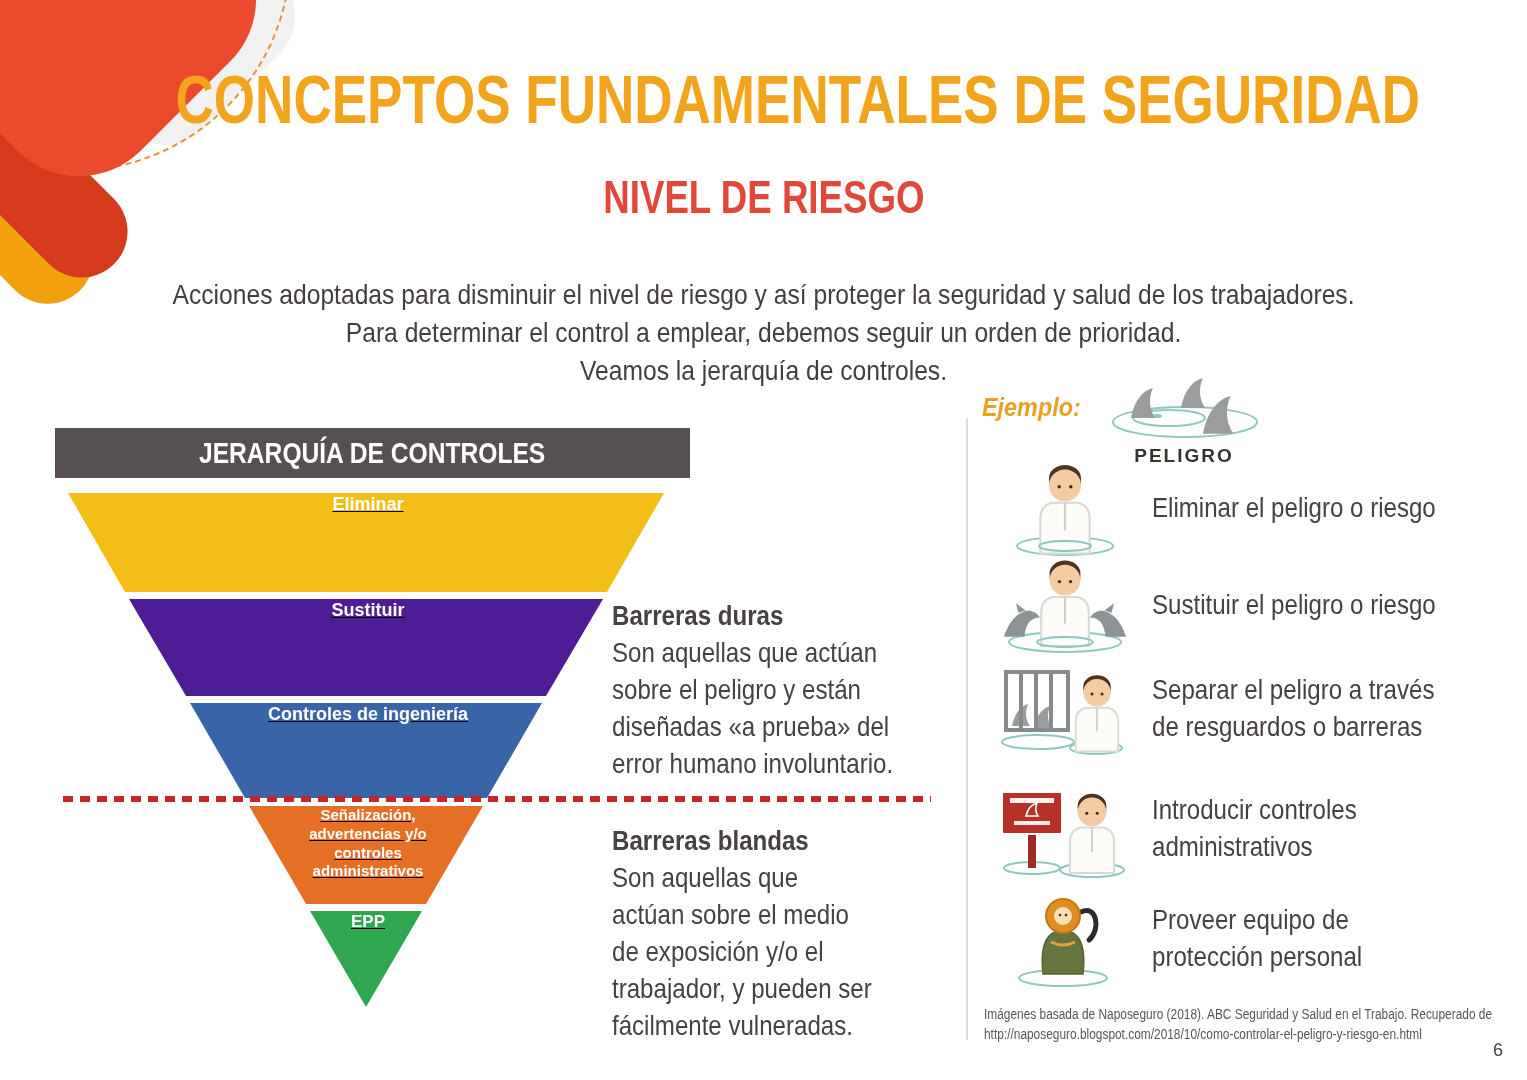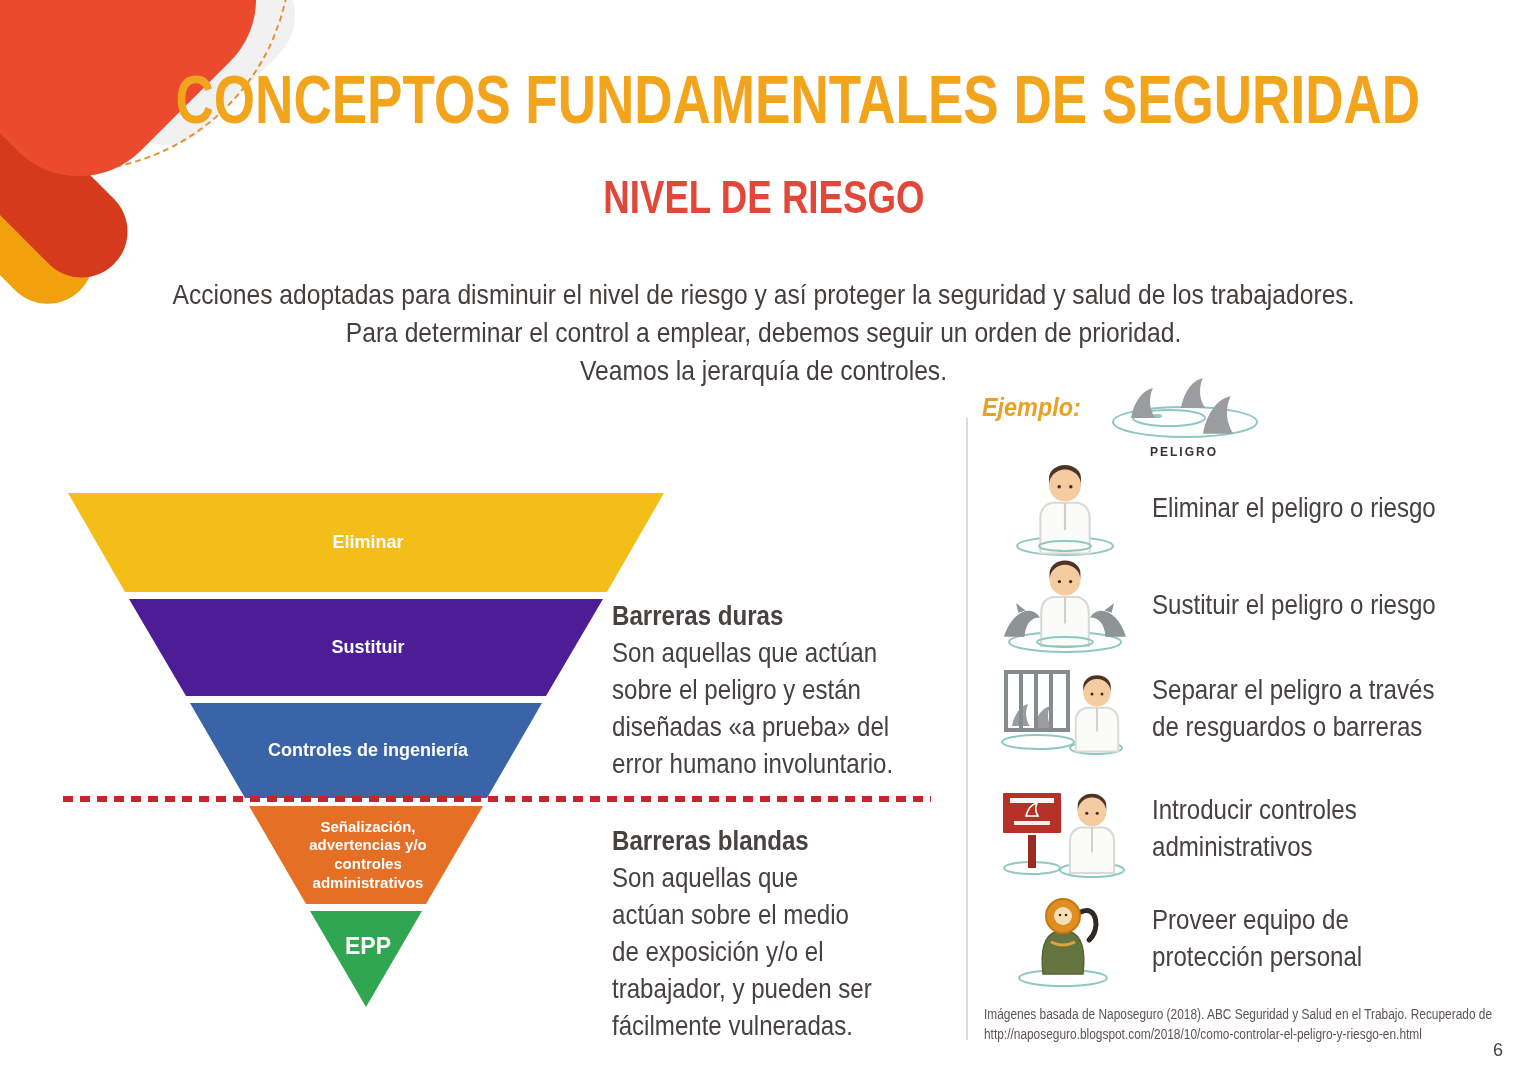--- a/index.html
+++ b/index.html
@@ -31,50 +31,50 @@
   .intro{position:absolute;left:0;right:0;top:276px;text-align:center;
     font-size:28px;line-height:38px;color:#443e3c;white-space:pre-line;
     transform:scaleX(0.88);transform-origin:center top;z-index:5;}
 
   
   .hier-header{position:absolute;left:55px;top:428px;width:635px;height:50px;
     background:#575050;display:flex;align-items:center;justify-content:center;z-index:5;}
   .hier-header .cond{color:#ffffff;font-size:30px;font-weight:bold;transform:scaleX(0.82);}
 
   .funnel{position:absolute;left:64px;top:490px;width:608px;height:520px;z-index:5;}
-  .lvl{position:absolute;left:0;width:608px;display:flex;align-items:center;justify-content:center;}
+  .lvl{position:absolute;left:0;width:608px;display:flex;align-items:flex-start;justify-content:center;text-decoration:underline;}
   .lvl-label{color:#ffffff;font-weight:bold;font-size:18px;text-align:center;white-space:pre-line;line-height:1.25;}
   .lv1{top:3px;height:99px;background:#f4be18;clip-path:polygon(4px 0,600px 0,543px 100%,61px 100%);}
   .lv2{top:109px;height:97px;background:#4c1d95;clip-path:polygon(65px 0,539px 0,482px 100%,122px 100%);}
   .lv3{top:213px;height:95px;background:#3a64a8;clip-path:polygon(126px 0,478px 0,423px 100%,181px 100%);}
   .lv4{top:316px;height:98px;background:#e66f26;clip-path:polygon(185px 0,419px 0,362px 100%,242px 100%);}
   .lv4 .lvl-label{font-size:15px;}
   .lv5{top:421px;height:96px;background:#2fa64f;clip-path:polygon(246px 0,358px 0,302px 100%);}
-  .lv5 .lvl-label{font-size:23px;padding-bottom:34px;margin-top:8px;}
+  .lv5 .lvl-label{font-size:17px;padding-bottom:34px;}
 
   .dashed-line{position:absolute;left:63px;top:796px;width:868px;height:6px;z-index:6;
     background:repeating-linear-gradient(90deg,#c4262c 0 10px,transparent 10px 17px);}
 
   
   .barrier{position:absolute;left:612px;width:400px;font-size:28px;line-height:37px;
     color:#474140;transform:scaleX(0.86);transform-origin:left top;z-index:5;}
   .barrier .b-title{font-weight:bold;}
   .barrier .b-body{white-space:pre-line;}
   .duras{top:597px;}
   .blandas{top:822px;}
 
   
   .v-divider{position:absolute;left:966px;top:418px;width:2px;height:622px;background:#dadada;z-index:5;}
   .ejemplo{position:absolute;left:982px;top:392px;font-size:26px;font-style:italic;font-weight:bold;
     color:#e8a125;transform:scaleX(0.9);transform-origin:left top;z-index:5;}
 
   .legend-fig{position:absolute;text-align:center;z-index:5;}
   .legend-peligro{left:1104px;top:372px;width:160px;}
   .legend-riesgo{left:1294px;top:336px;width:156px;}
-  .legend-label{margin-top:3px;font-size:12px;font-weight:bold;letter-spacing:2px;color:#38322f;}
+  .legend-label{margin-top:3px;font-size:19px;font-weight:bold;letter-spacing:2px;color:#38322f;}
 
   .ex-icon{position:absolute;left:1000px;width:130px;text-align:center;z-index:5;}
   .ex-text{position:absolute;left:1152px;width:400px;font-size:28px;line-height:37px;color:#474140;
     white-space:pre-line;transform:scaleX(0.86);transform-origin:left top;z-index:5;}
   .icon-r1{top:458px;} .text-r1{top:489px;}
   .icon-r2{top:556px;} .text-r2{top:586px;}
   .icon-r3{top:660px;} .text-r3{top:671px;}
   .icon-r4{top:776px;} .text-r4{top:791px;}
   .icon-r5{top:886px;} .text-r5{top:901px;}
 
@@ -114,20 +114,23 @@
   <div class="deco deco-darkred"></div>
   <div class="deco deco-red"></div>
 
   <h1 class="title"><span class="cond">CONCEPTOS FUNDAMENTALES DE SEGURIDAD</span></h1>
   <h2 class="subtitle"><span class="cond">NIVEL DE RIESGO</span></h2>
 
   <div class="intro">Acciones adoptadas para disminuir el nivel de riesgo y así proteger la seguridad y salud de los trabajadores.
 Para determinar el control a emplear, debemos seguir un orden de prioridad.
 Veamos la jerarquía de controles.</div>
 
+  <div class="hier-header">
+    <span class="cond">JERARQUÍA DE CONTROLES</span>
+  </div>
 
   <div class="funnel">
     <div class="lvl lv1">
       <span class="lvl-label">Eliminar</span>
     </div>
     <div class="lvl lv2">
       <span class="lvl-label">Sustituir</span>
     </div>
     <div class="lvl lv3">
       <span class="lvl-label">Controles de ingeniería</span>

